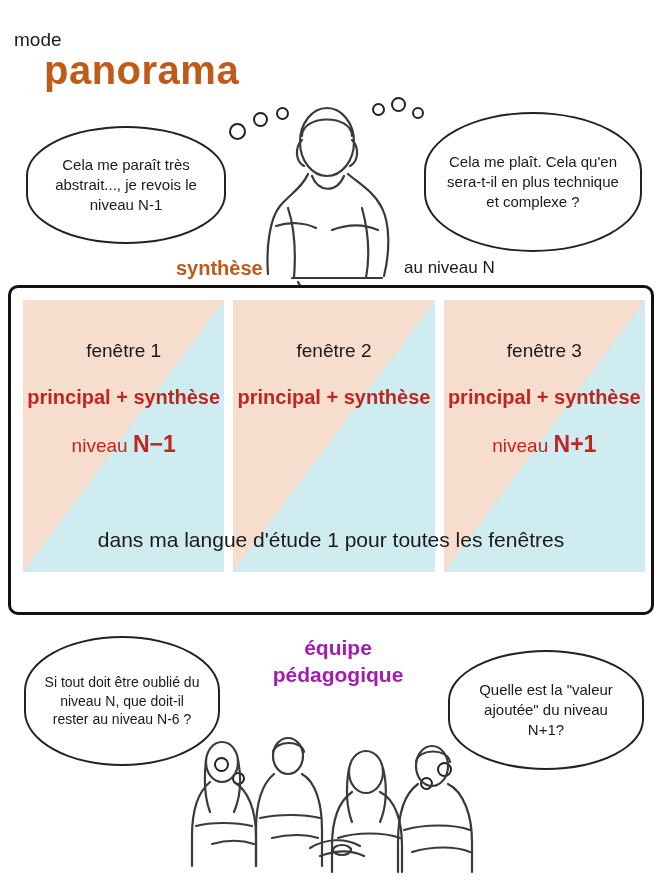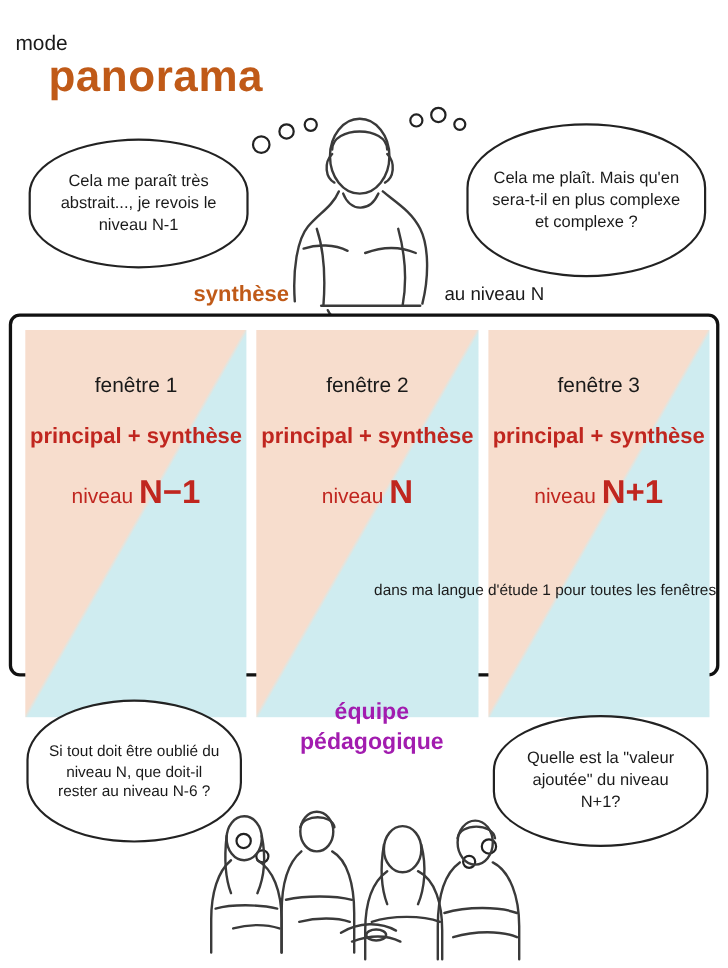--- a/index.html
+++ b/index.html
@@ -156,21 +156,21 @@
     box-sizing: border-box;
     border: 3px solid #111;
     border-radius: 10px;
     background: #ffffff;
   }
   .windows-row {
     position: absolute;
     left: 12px;
     top: 12px;
     width: 622px;
-    height: 352px;
+    height: 272px;
     display: flex;
     gap: 9px;
   }
   .window {
     position: relative;
     flex: 1 1 0;
     overflow: hidden;
     background: linear-gradient(to bottom right, #f7ddcd 0%, #f7ddcd 49.5%, #cfecf0 50.5%, #cfecf0 100%);
     text-align: center;
   }
@@ -185,30 +185,30 @@
     font-weight: bold;
     color: #c0261f;
     line-height: 1.35;
   }
   .w-level {
     margin-top: 20px;
     font-size: 19px;
     color: #c0261f;
   }
   .w-level .big {
-    font-size: 30px;
+    font-size: 23px;
     font-weight: bold;
   }
   .panel-footnote {
     position: absolute;
     left: 0;
     right: 0;
     top: 240px;
-    text-align: right;
-    font-size: 14px;
+    text-align: center;
+    font-size: 21px;
     color: #1a1a1a;
   }
 </style>
 </head>
 <body>
 
 <div class="mode-label">mode</div>
 <div class="panorama-title">panorama</div>
 
 <div class="figure-student">
@@ -226,21 +226,21 @@
     <path d="M100 134 C116 128 132 128 146 134"></path>
     <path d="M60 182 L150 182"></path>
     <path d="M66 186 C70 196 86 198 96 192"></path>
   </svg>
 </div>
 
 <div class="bubble" id="bubble-student-left">
   <span class="txt">Cela me paraît très abstrait..., je revois le niveau N-1</span>
 </div>
 <div class="bubble" id="bubble-student-right">
-  <span class="txt">Cela me plaît. Mais qu'en sera-t-il en plus complexe et complexe ?</span>
+  <span class="txt">Cela me plaît. Cela qu'en sera-t-il en plus technique et complexe ?</span>
 </div>
 <div class="bubble-dot d1"></div>
 <div class="bubble-dot d2"></div>
 <div class="bubble-dot d3"></div>
 <div class="bubble-dot d4"></div>
 <div class="bubble-dot d5"></div>
 <div class="bubble-dot d6"></div>
 
 <div class="role-student">synthèse</div>
 <div class="level-student">au niveau N</div>
@@ -252,23 +252,20 @@
       <div class="w-title">fenêtre 1</div>
       <div class="w-main">principal + synthèse</div>
       <div class="w-level">
         <span>niveau </span><span class="big">N−1</span>
       </div>
     </div>
 
     <div class="window">
       <div class="w-title">fenêtre 2</div>
       <div class="w-main">principal + synthèse</div>
-      <div class="w-level">
-        <span>niveau </span><span class="big">N</span>
-      </div>
     </div>
 
     <div class="window">
       <div class="w-title">fenêtre 3</div>
       <div class="w-main">principal + synthèse</div>
       <div class="w-level">
         <span>niveau </span><span class="big">N+1</span>
       </div>
     </div>
 

